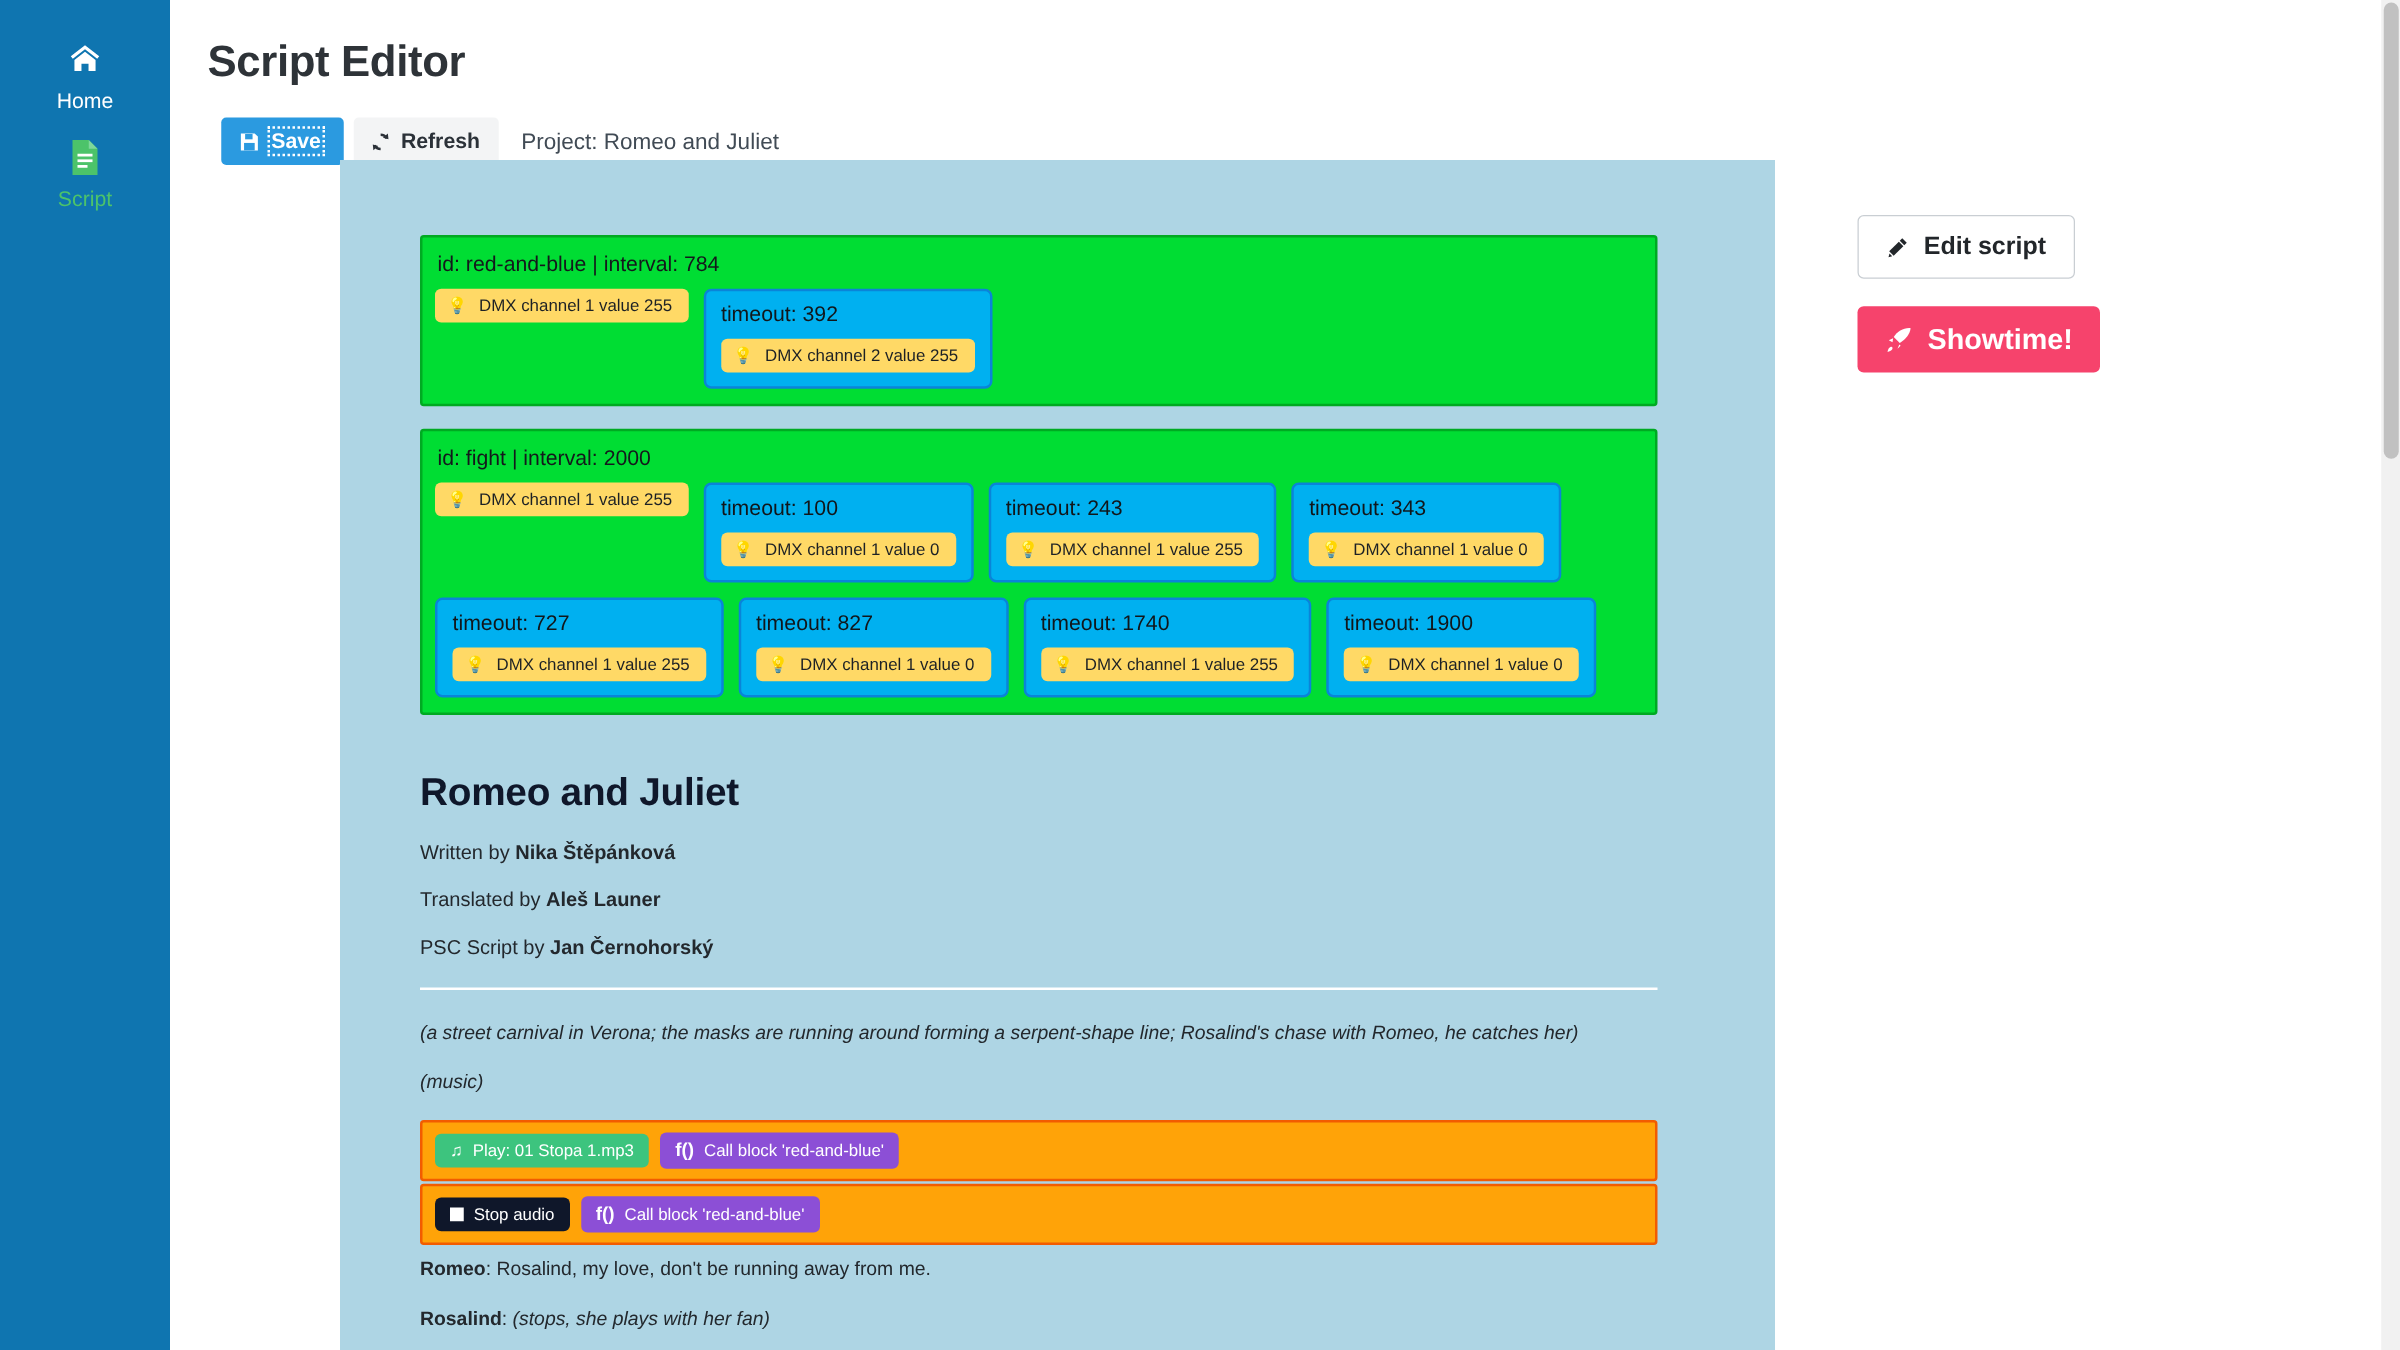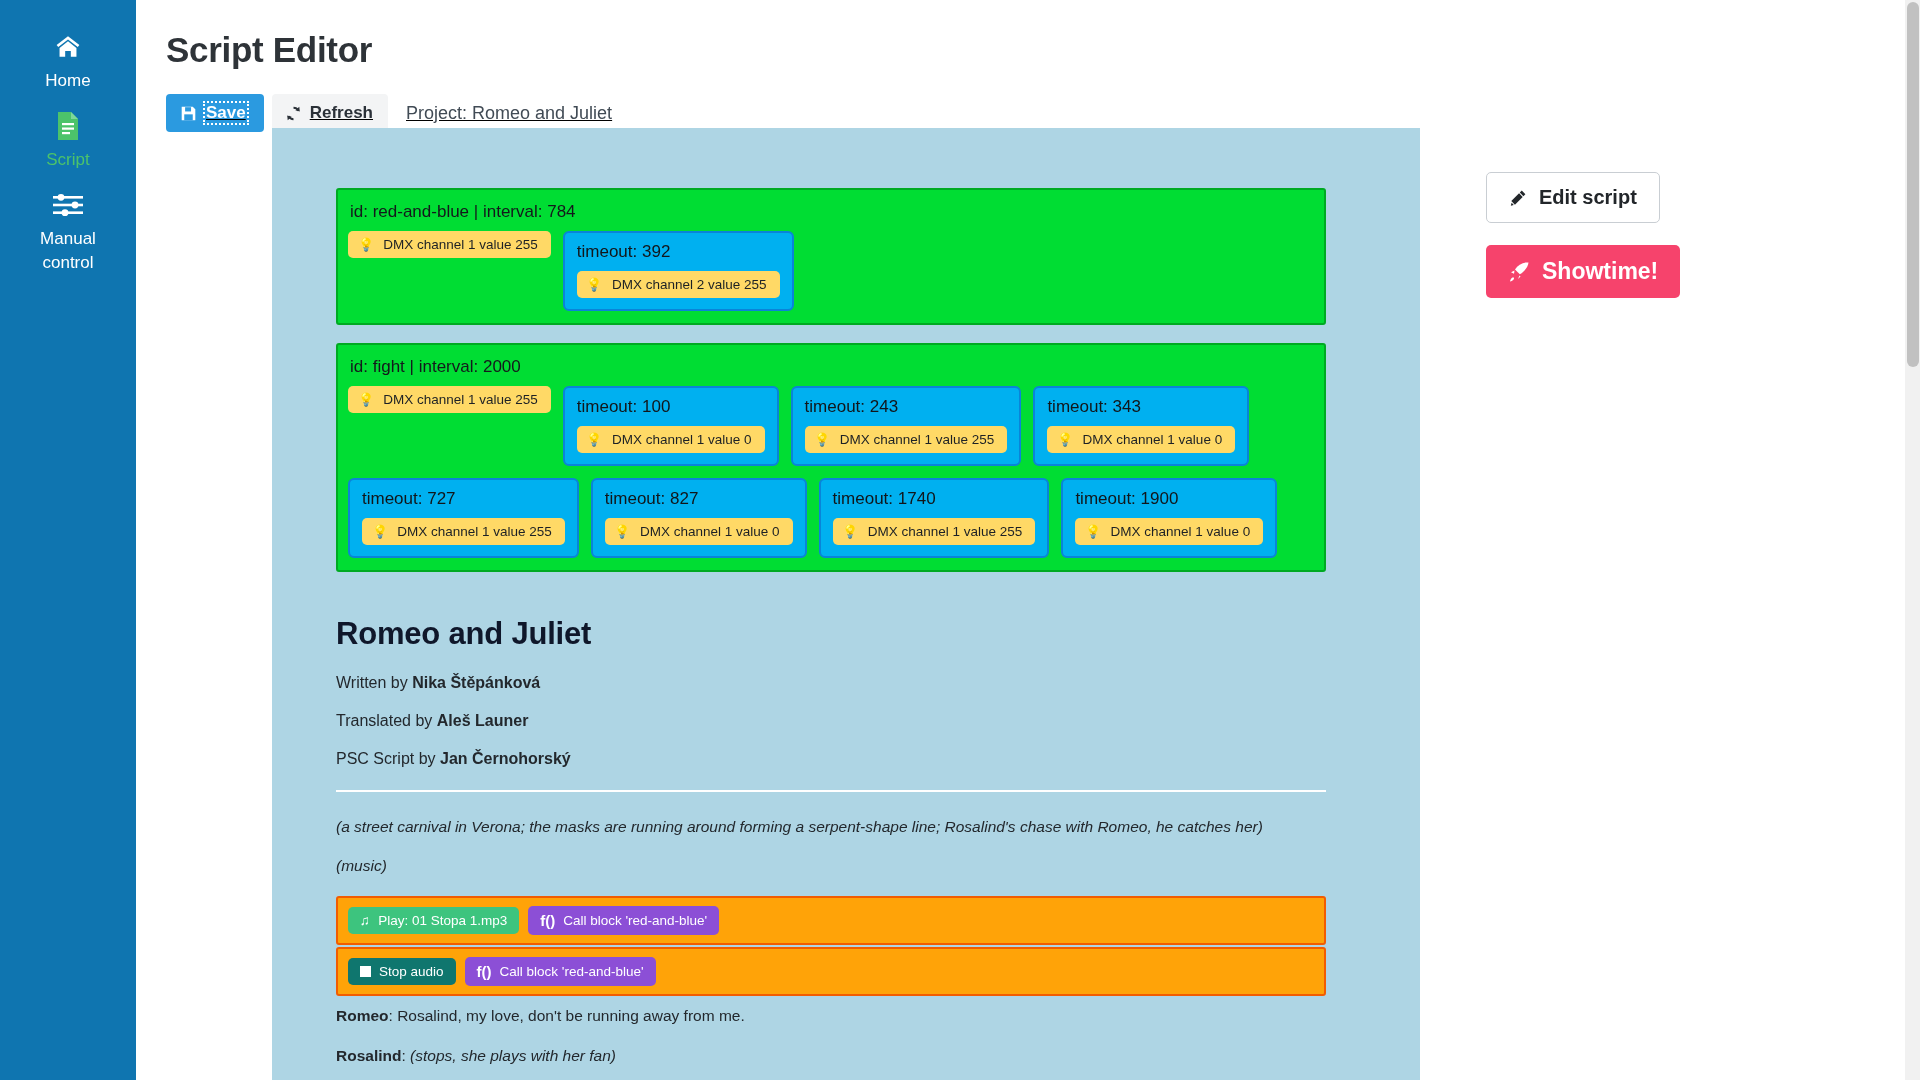--- a/index.html
+++ b/index.html
@@ -37,22 +37,21 @@
   .main {
     flex: 1; height: 1080px; background: #ffffff;
     padding: 18px 0 0 0; position: relative; border-radius: 32px;
   }
   .page-title {
     font-size: 35px; font-weight: bold; color: #2e3338;
     margin: 12px 0 0 30px; letter-spacing: -0.3px;
   }
   .toolbar {
     display: flex; align-items: center; gap: 0px;
-    margin: 24px 0 0 30px;
-    text-decoration: underline;
+    margin: 24px 0 0 41px;
   }
   .btn-save {
     background: #2b9ae0; color: #fff; border: none;
     border-radius: 4px; padding: 9px 17px 9px 14px;
     font-size: 17px; font-weight: bold;
     display: flex; align-items: center; gap: 8px; cursor: pointer;
   }
   .btn-save .focus-ring {
     outline: 2px dotted #ffffff; outline-offset: 0px;
     padding: 0 1px;
@@ -129,21 +128,21 @@
   }
   .action-bar + .action-bar { margin-top: 2px; }
   .pill {
     border-radius: 5px; padding: 6px 12px;
     font-size: 13.5px; color: #ffffff;
     display: inline-flex; align-items: center; gap: 8px;
     white-space: nowrap; cursor: pointer;
   }
   .pill-green { background: #3dc47e; }
   .pill-purple { background: #8c4fd6; }
-  .pill-red { background: #0f766e; }
+  .pill-red { background: #0f172a; }
   .pill .fglyph { font-weight: bold; font-size: 15px; font-family: "Liberation Sans", sans-serif; }
   .sq { width: 11px; height: 11px; background: #fff; display: inline-block; }
 
   .dialogue { font-size: 15.5px; color: #23282d; margin: 11px 0 0 0; }
   .dialogue .who { font-weight: bold; }
   .dialogue .ital { font-style: italic; }
 
   
   .right-panel {
     position: absolute; left: 1350px; top: 172px;
@@ -193,33 +192,20 @@
           <path d="M2 1 h13 l7 7 v21 H2 Z" fill="#4cc36a"></path>
           <path d="M15 1 l7 7 h-7 Z" fill="#7ed89a"></path>
           <rect x="6" y="12" width="12" height="2.2" fill="#ffffff"></rect>
           <rect x="6" y="16.5" width="12" height="2.2" fill="#ffffff"></rect>
           <rect x="6" y="21" width="8" height="2.2" fill="#ffffff"></rect>
         </svg>
       </span>
       <span class="side-label">Script</span>
     </div>
 
-    <div class="side-item">
-      <span class="side-icon">
-        <svg width="32" height="26" viewBox="0 0 32 26" fill="#ffffff">
-          <rect x="1" y="4" width="30" height="2.6"></rect>
-          <rect x="1" y="11.7" width="30" height="2.6"></rect>
-          <rect x="1" y="19.4" width="30" height="2.6"></rect>
-          <circle cx="9" cy="5.3" r="3.4"></circle>
-          <circle cx="23" cy="13" r="3.4"></circle>
-          <circle cx="13" cy="20.7" r="3.4"></circle>
-        </svg>
-      </span>
-      <span class="side-label two-line">Manual control</span>
-    </div>
 
   </nav>
 
   <section class="main">
 
     <h1 class="page-title">Script Editor</h1>
 
     <div class="toolbar">
       <button class="btn-save">
         <span>

